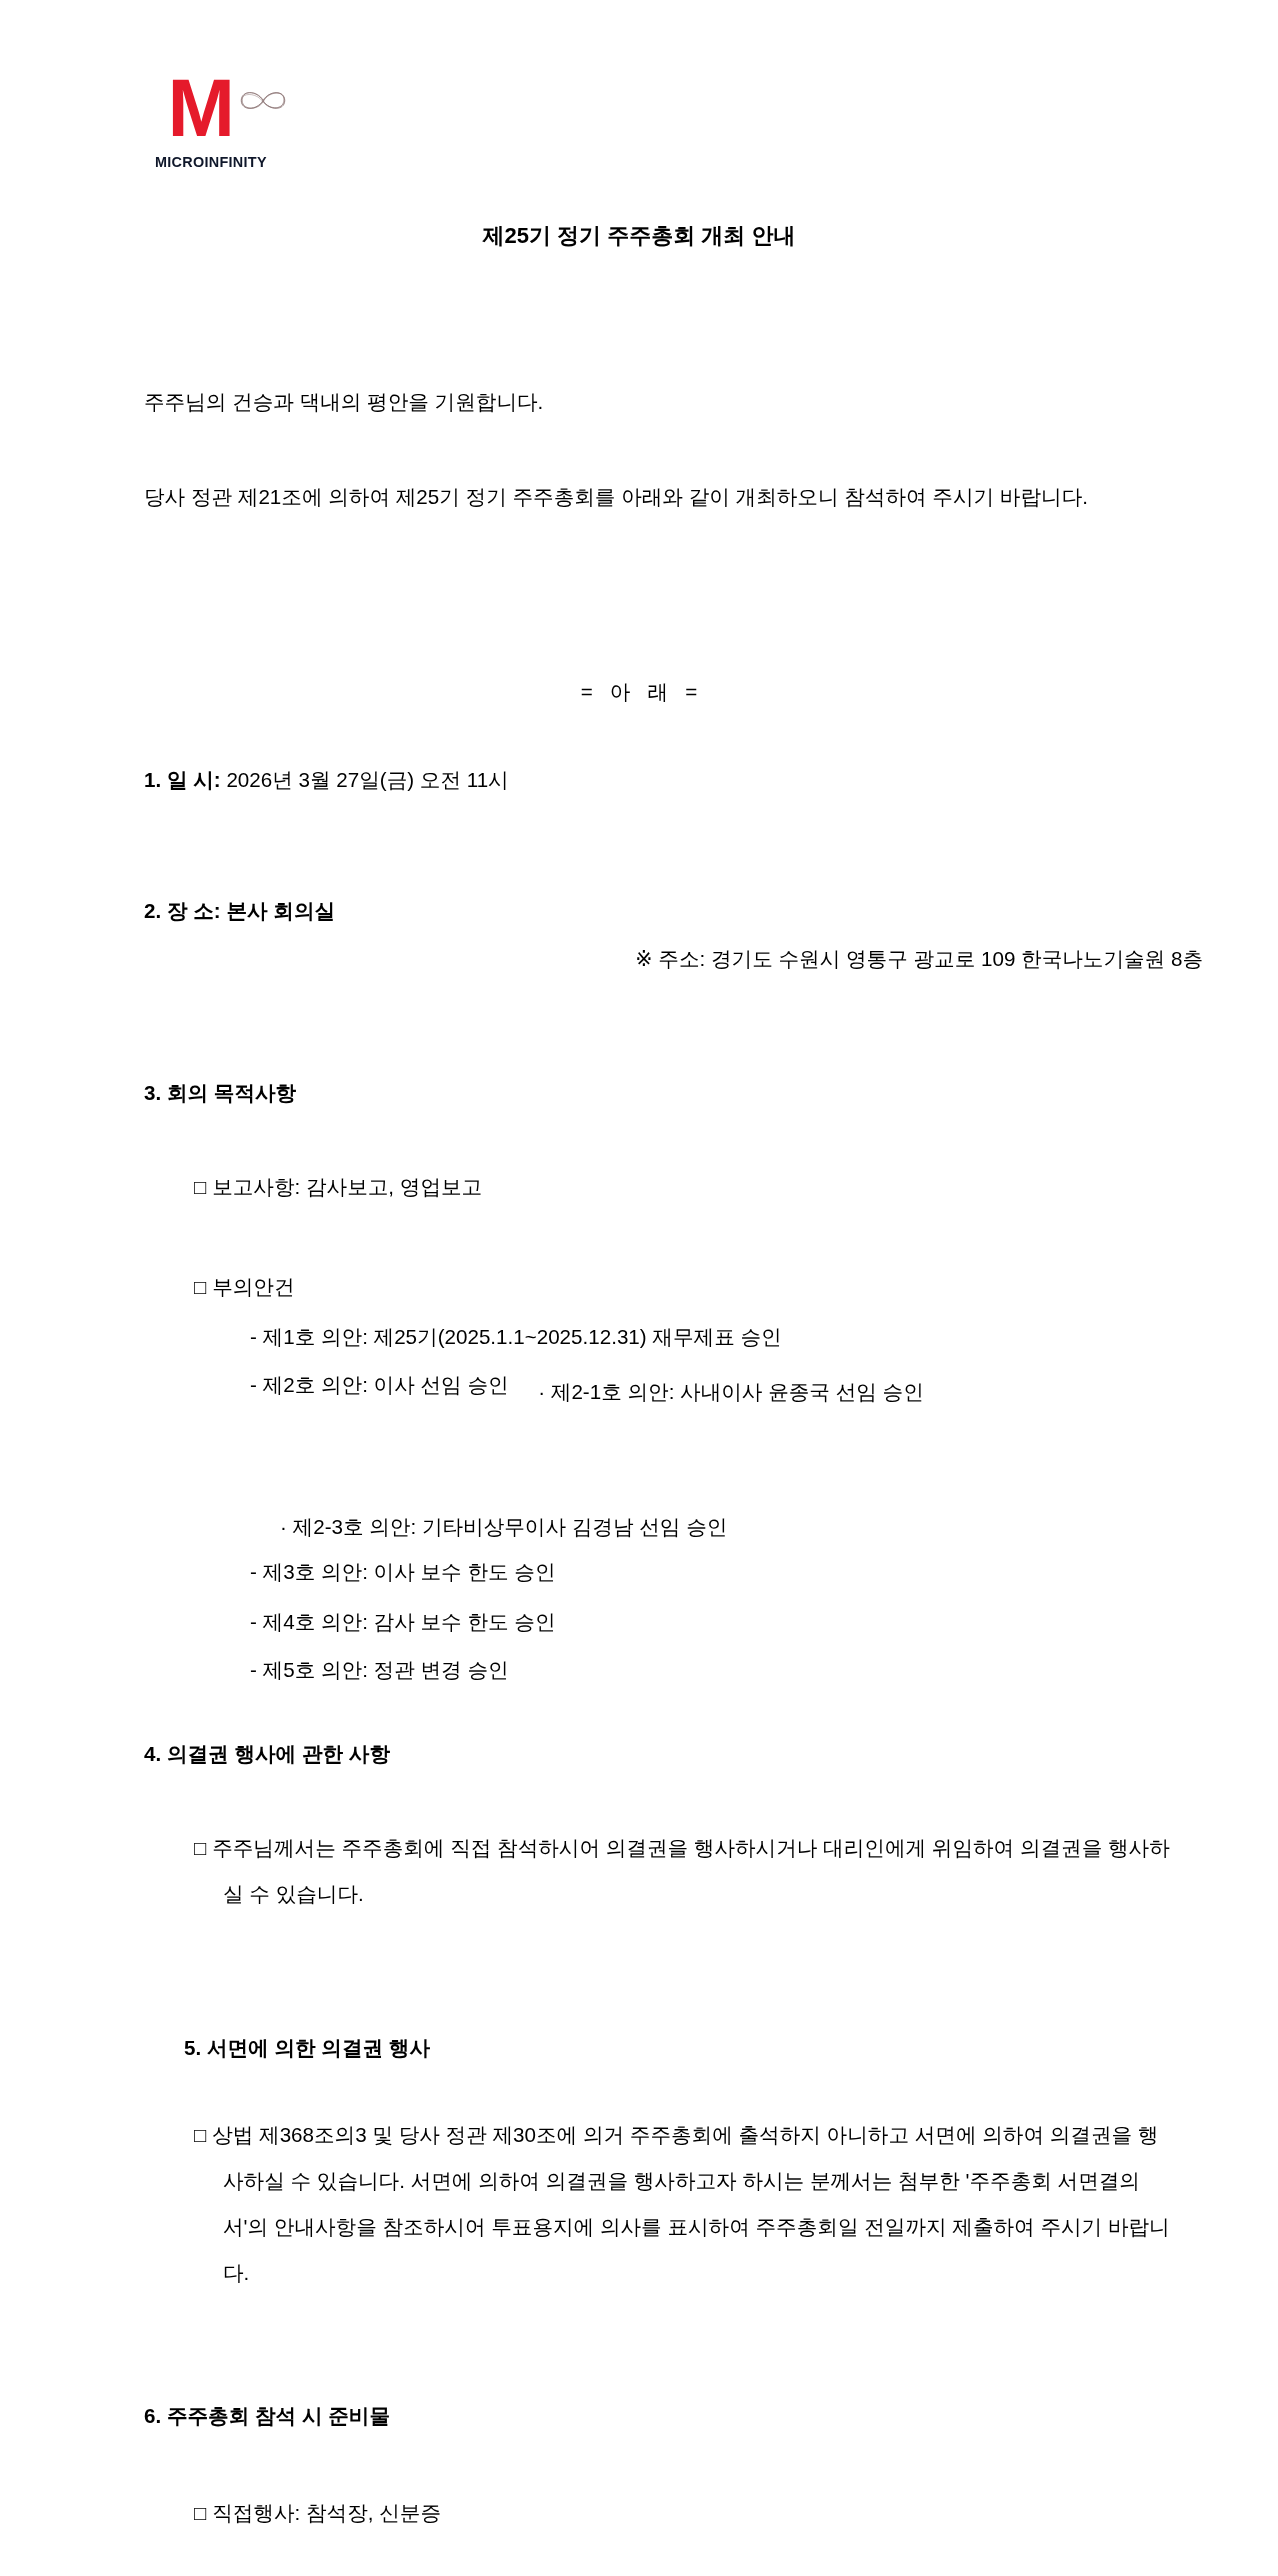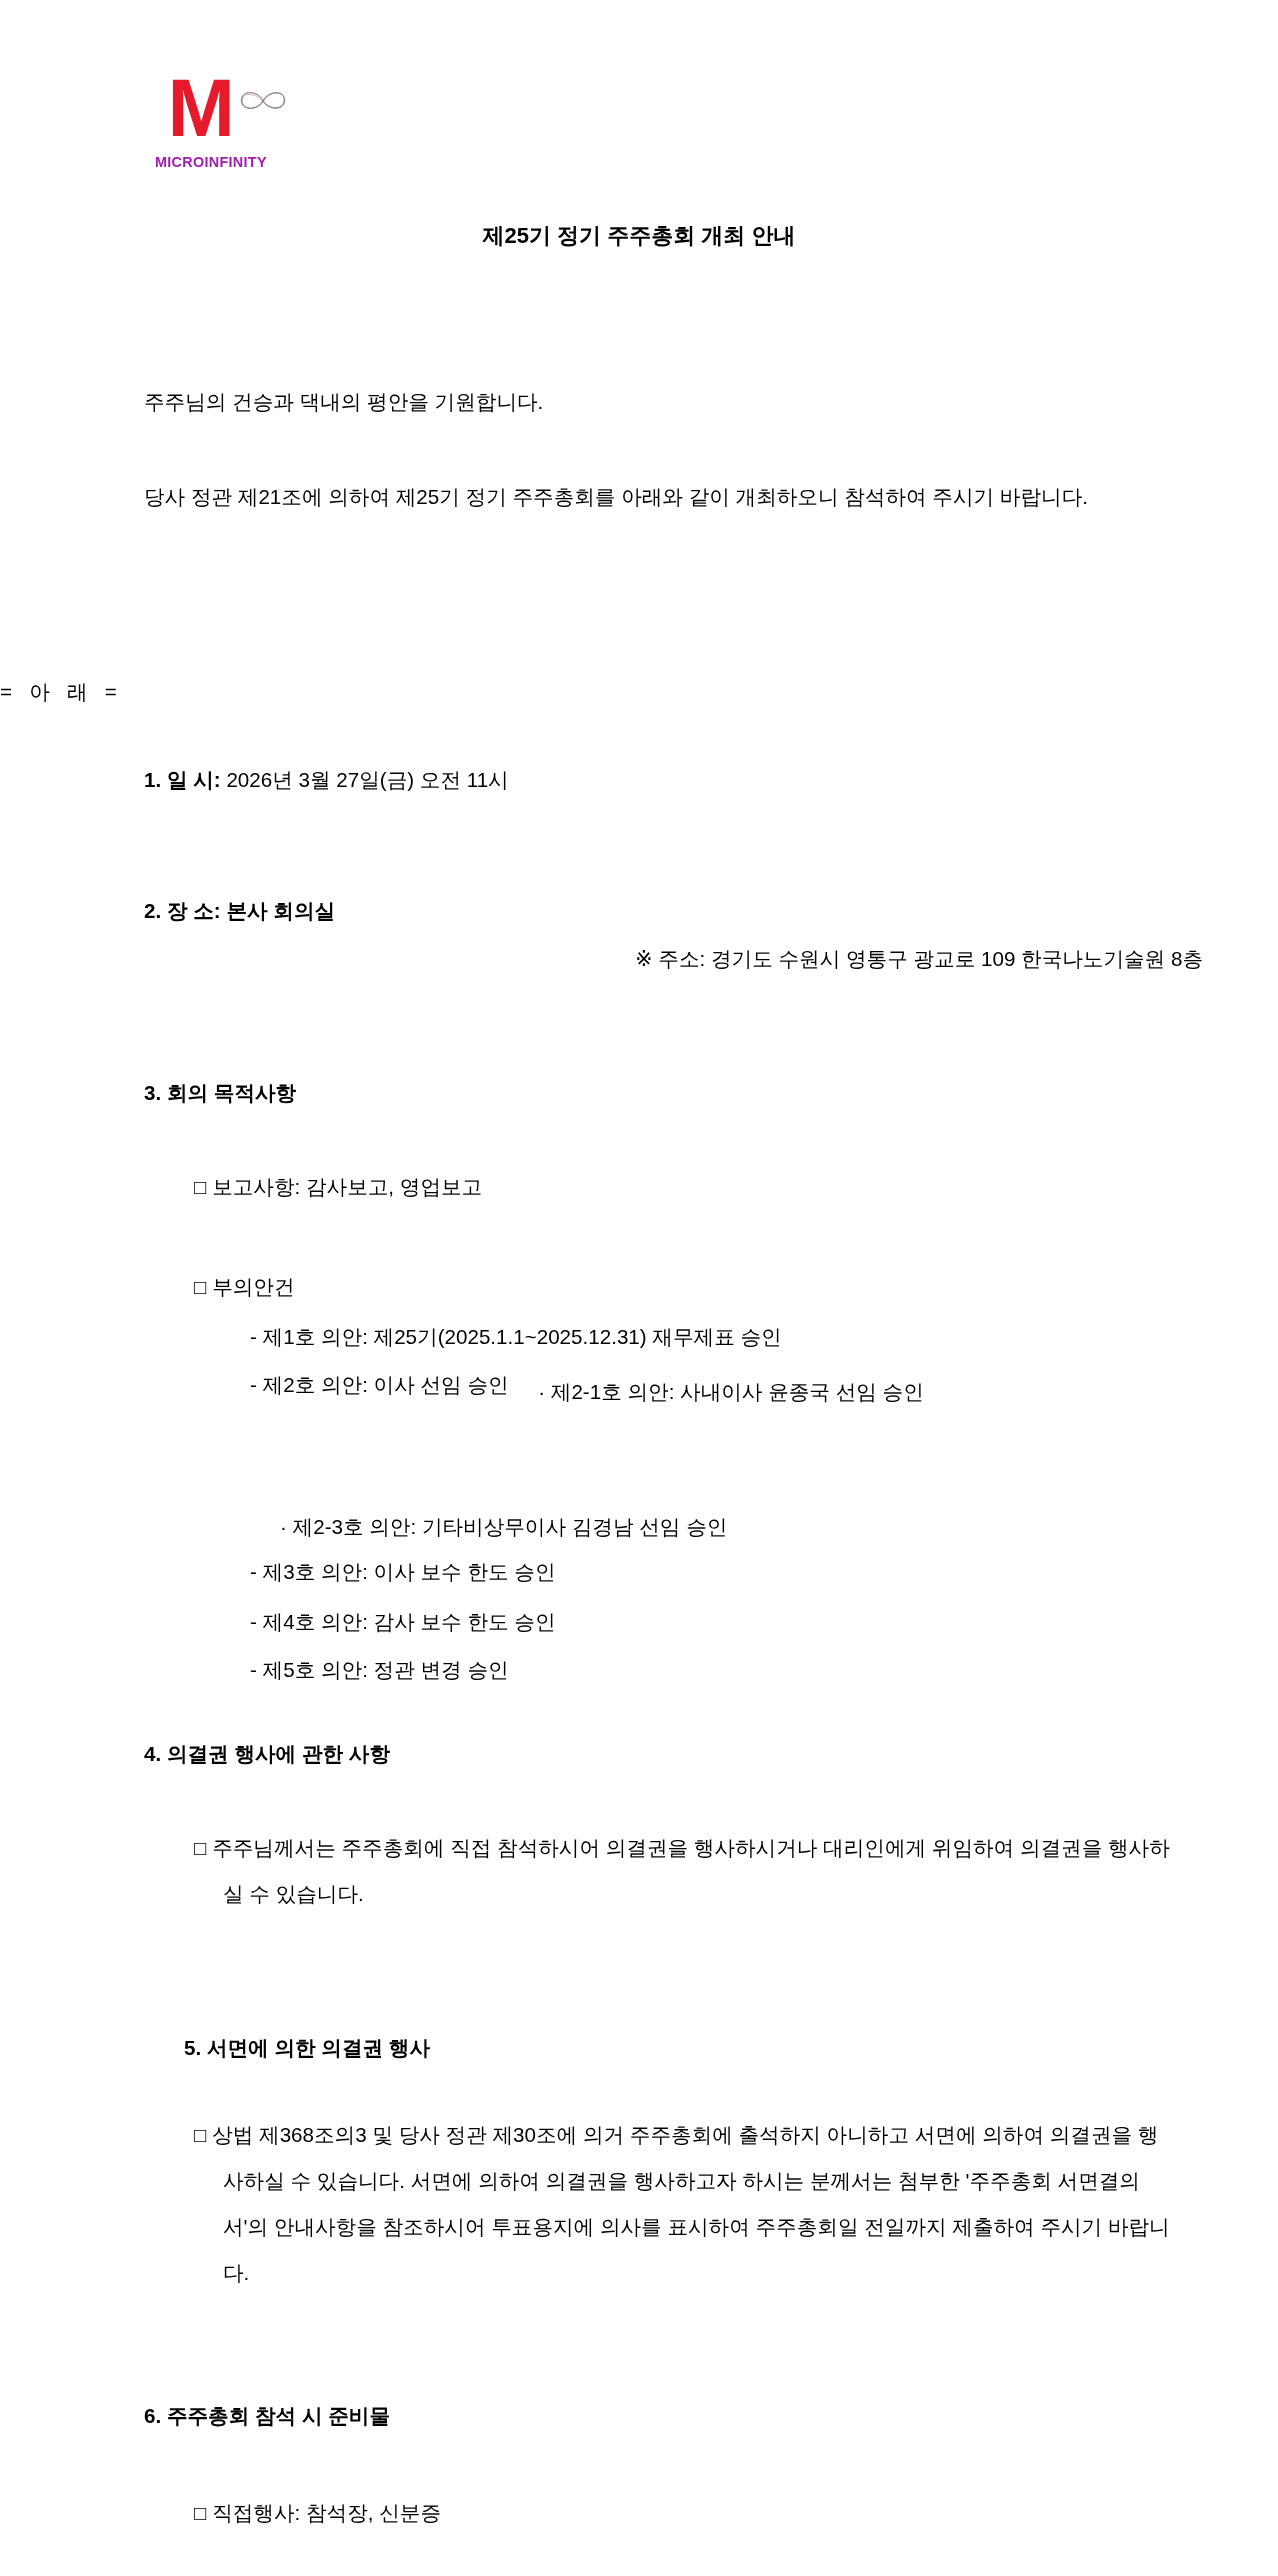--- a/index.html
+++ b/index.html
@@ -18,40 +18,40 @@
   
   .logo { left: 155px; top: 82px; width: 175px; height: 93px; }
   .logo-m {
     position: absolute; left: 12.4px; top: -14.4px;
     font-size: 81px; line-height: 81px; font-weight: 900;
     color: #e51a2b; letter-spacing: -2.1px;
   }
   .logo-inf { position: absolute; left: 82px; top: 4.1px; }
   .logo-brand {
     position: absolute; left: 0px; top: 72px;
-    font-size: 14.4px; font-weight: 800; letter-spacing: 0.3px; color: #a21caf;
+    font-size: 14.4px; font-weight: 800; letter-spacing: 0.3px; color: #0f172a;
     white-space: nowrap;
   }
 
   
   .title {
     left: 0; top: 207px; width: 1278px;
     text-align: center; font-size: 22px; font-weight: 700; line-height: 57px;
     white-space: nowrap;
   }
 
   
   .body-text { font-size: 20.6px; line-height: 46px; }
   .bold { font-weight: 700; }
 
   .p1 { left: 144px; top: 379px; width: 994px; }
   .p2 { left: 144px; top: 474px; width: 994px; }
 
   .divider {
-    left: 0; top: 669px; width: 1278px; text-align: left;
+    left: 0; top: 669px; width: 1278px; text-align: center;
     font-size: 20.6px; line-height: 46px; white-space: pre;
   }
 
   .s1 { left: 144px; top: 757px; width: 1030px; white-space: pre-wrap; }
   .s2 { left: 144px; top: 888px; width: 1030px; }
   .s2-addr { left: 276px; top: 936px; width: 927px; text-align: right; }
   .s3 { left: 144px; top: 1070px; width: 1030px; }
   .s3-report { left: 194px; top: 1164px; width: 953px; }
   .s3-agenda-head { left: 194px; top: 1264px; width: 953px; }
 

